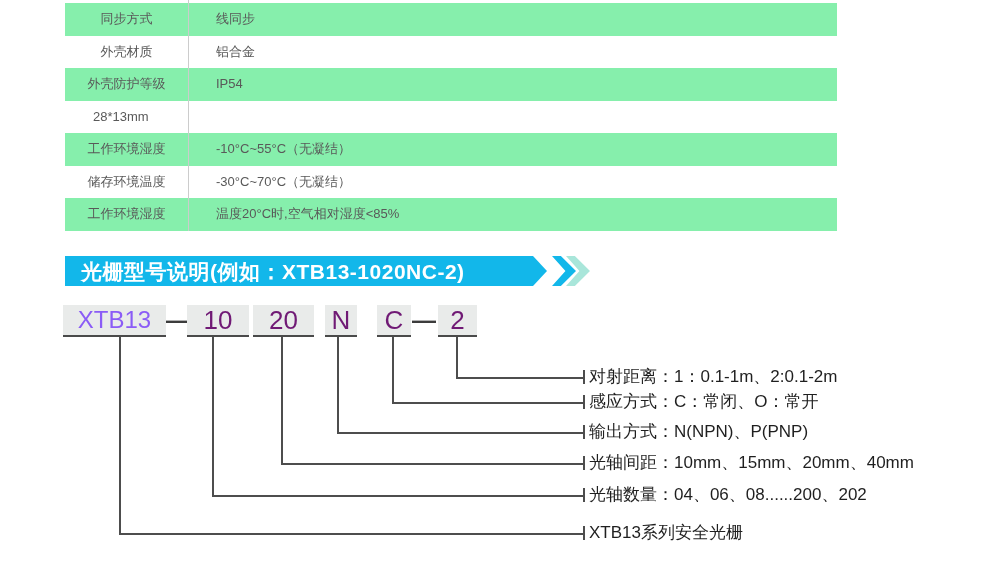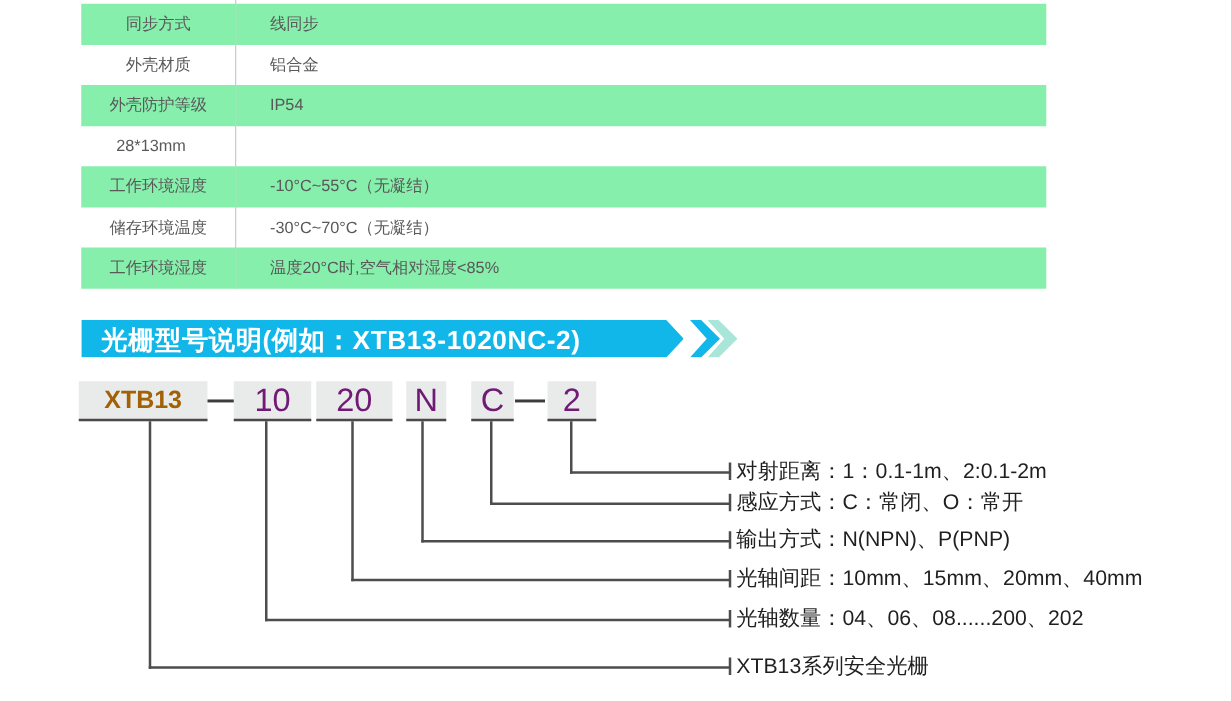--- a/index.html
+++ b/index.html
@@ -37,21 +37,21 @@
   .banner-chevron.blue { left:552px; background:#12b7ea; z-index:2; }
   .banner-chevron.mint { left:566px; background:#a9e6da; z-index:1; }
 
   
   .code-box {
     position:absolute; top:305px; height:32px; background:#e9ebea;
     border-bottom:2px solid #4a4a4a;
     display:flex; align-items:center; justify-content:center;
     font-size:26px; color:#701a75;
   }
-  .code-box.prefix { font-weight:bold; font-size:20px; color:#a16207; }
+  .code-box.prefix { font-weight:normal; font-size:24px; color:#8b5cf6; }
   .code-dash {
     position:absolute; top:305px; height:30px; width:26px;
     display:flex; align-items:center; justify-content:center;
     font-size:24px; font-weight:bold; color:#3c3c3c;
   }
 
   
   .vline { position:absolute; width:2px; background:#4d4d4d; }
   .hline { position:absolute; height:1.5px; background:#4d4d4d; }
   .ltick { position:absolute; left:583px; width:2px; height:14px; background:#4d4d4d; }

